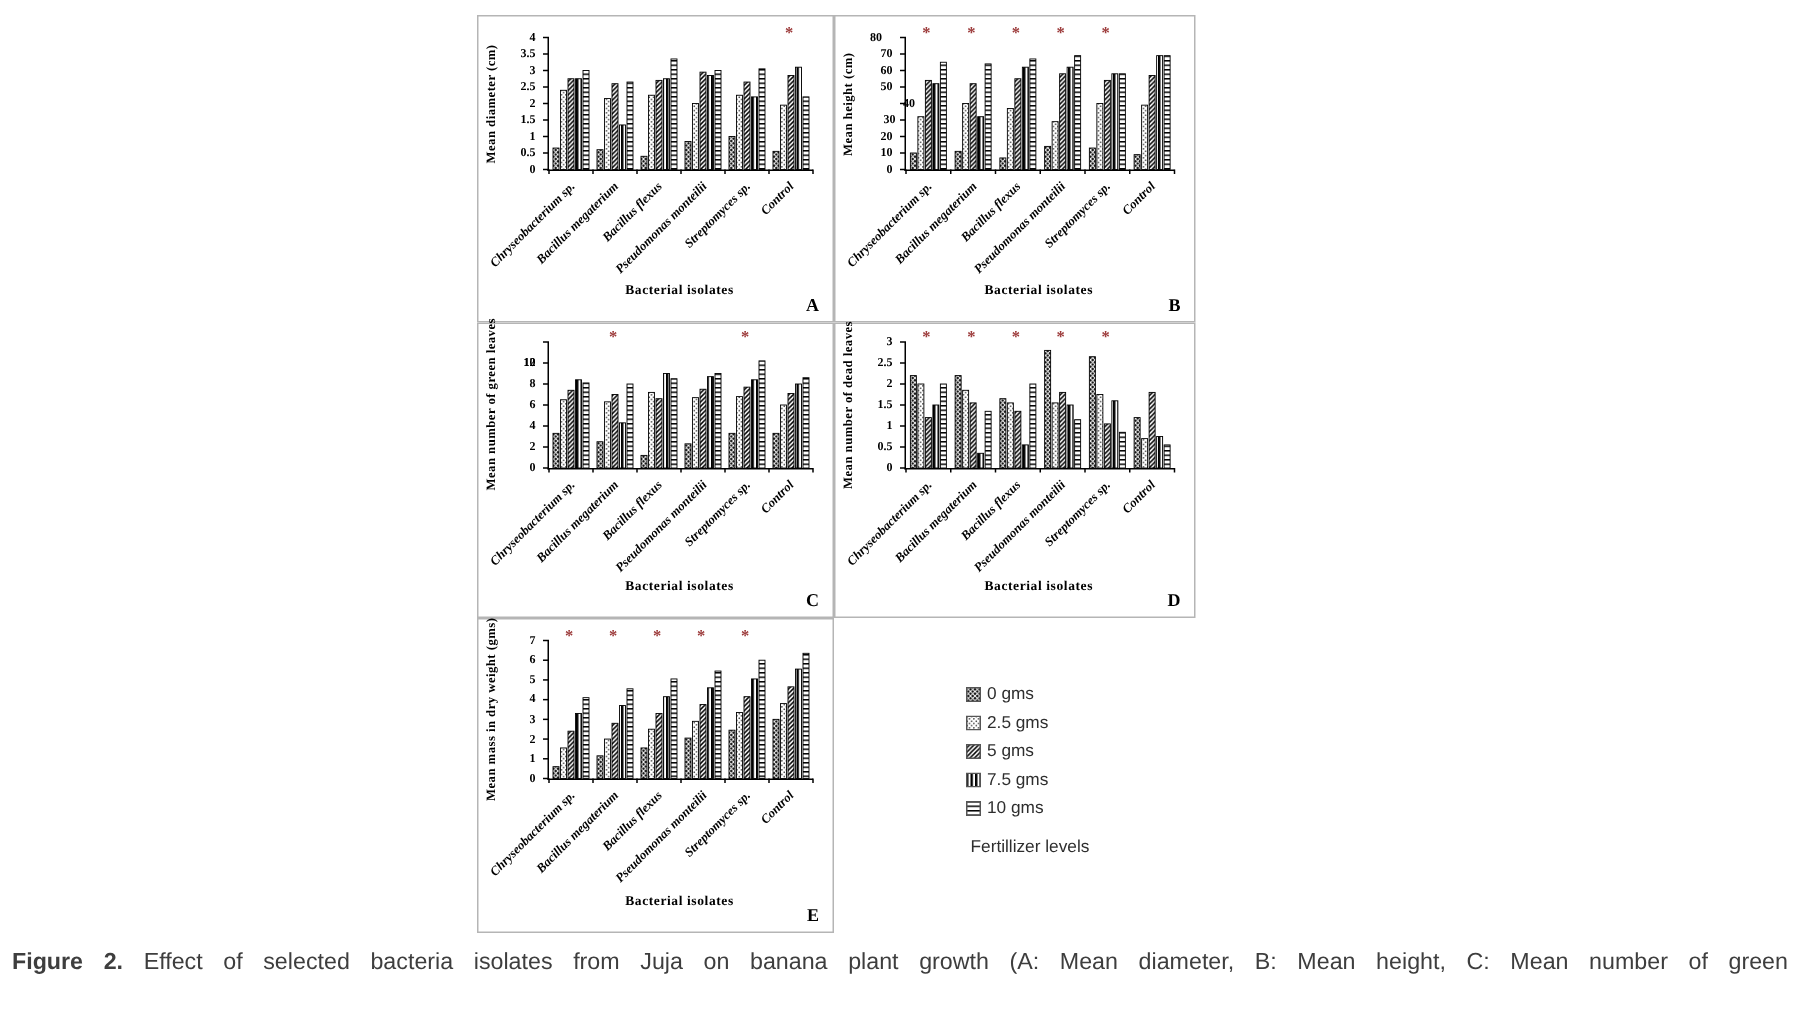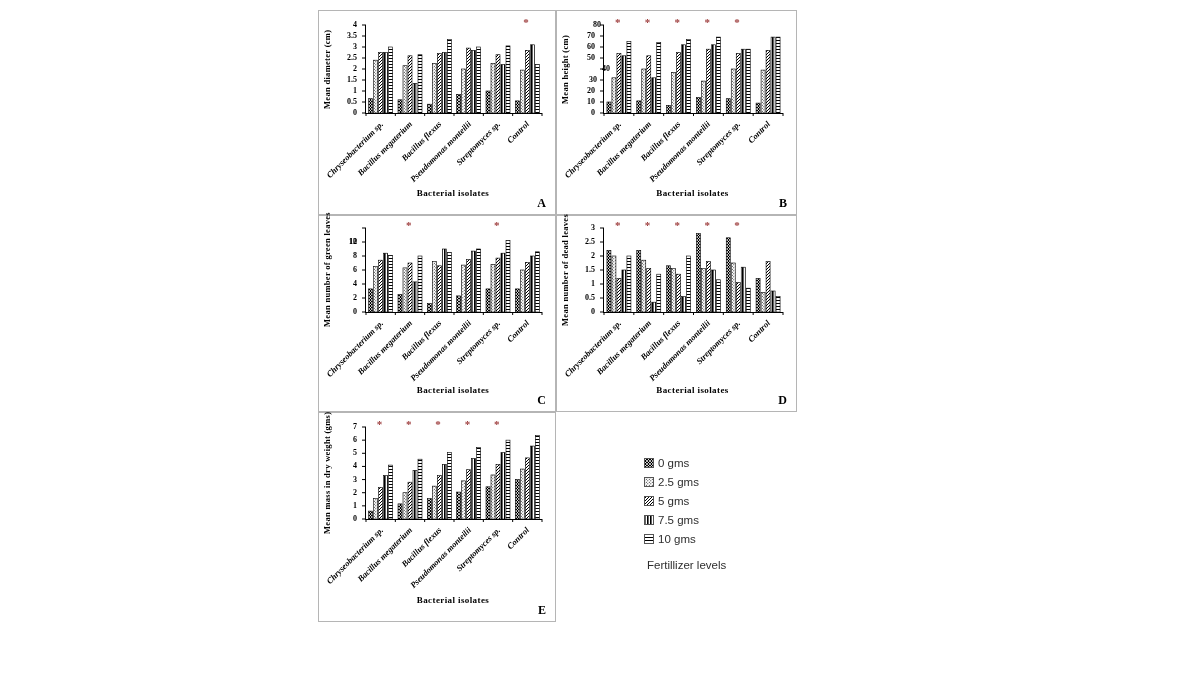--- a/index.html
+++ b/index.html
@@ -193,21 +193,21 @@
     <div class="xlabel" style="left: 46px; width: 179px;">Bacterial isolates</div>
     <div class="panel-letter">B</div>
   <div class="ytick" style="width: 38px; top: 97px;">0</div>
       <div class="ytick" style="width: 38px; top: 86px;">10</div>
       <div class="ytick" style="width: 38px; top: 75px;">20</div>
       <div class="ytick" style="width: 40px; top: 64px;">30</div>
       <div class="ytick" style="width: 53px; top: 53px;">40</div>
       <div class="ytick" style="width: 38px; top: 42px;">50</div>
       <div class="ytick" style="width: 38px; top: 31px;">60</div>
       <div class="ytick" style="width: 38px; top: 20px;">70</div>
-      <div class="ytick" style="width: 44px; top: 9px;">80</div>
+      <div class="ytick" style="width: 31px; top: 9px;">80</div>
       <div class="cat-label" style="right: 180.083px; top: 108px;">Chryseobacterium sp.</div>
       <div class="cat-label" style="right: 150.25px; top: 108px;">Bacillus megaterium</div>
       <div class="cat-label" style="right: 120.417px; top: 108px;">Bacillus flexus</div>
       <div class="cat-label" style="right: 90.5833px; top: 108px;">Pseudomonas monteilii</div>
       <div class="cat-label" style="right: 60.75px; top: 108px;">Streptomyces sp.</div>
       <div class="cat-label" style="right: 30.9167px; top: 108px;">Control</div>
       <div class="sig" style="left: 57.9167px; top: 5px;">*</div>
       <div class="sig" style="left: 87.75px; top: 5px;">*</div>
       <div class="sig" style="left: 117.583px; top: 5px;">*</div>
       <div class="sig" style="left: 147.417px; top: 5px;">*</div>
@@ -453,13 +453,14 @@
           <rect x="0.5" y="0.5" width="9" height="9" fill="url(#pat4)" stroke="#555" stroke-width="1"></rect>
         </svg>
       <span>10 gms</span>
     </div>
     <div class="legend-title">Fertillizer levels</div>
   </div>
 
 </div>
 
 <div class="caption">
+  <div class="cap-line1"><span class="cap-bold">Figure 2.</span><span> Effect of selected bacteria isolates from Juja on banana plant growth (A: Mean diameter, B: Mean height, C: Mean number of green</span></div>
 </div>
 
 </body></html>

